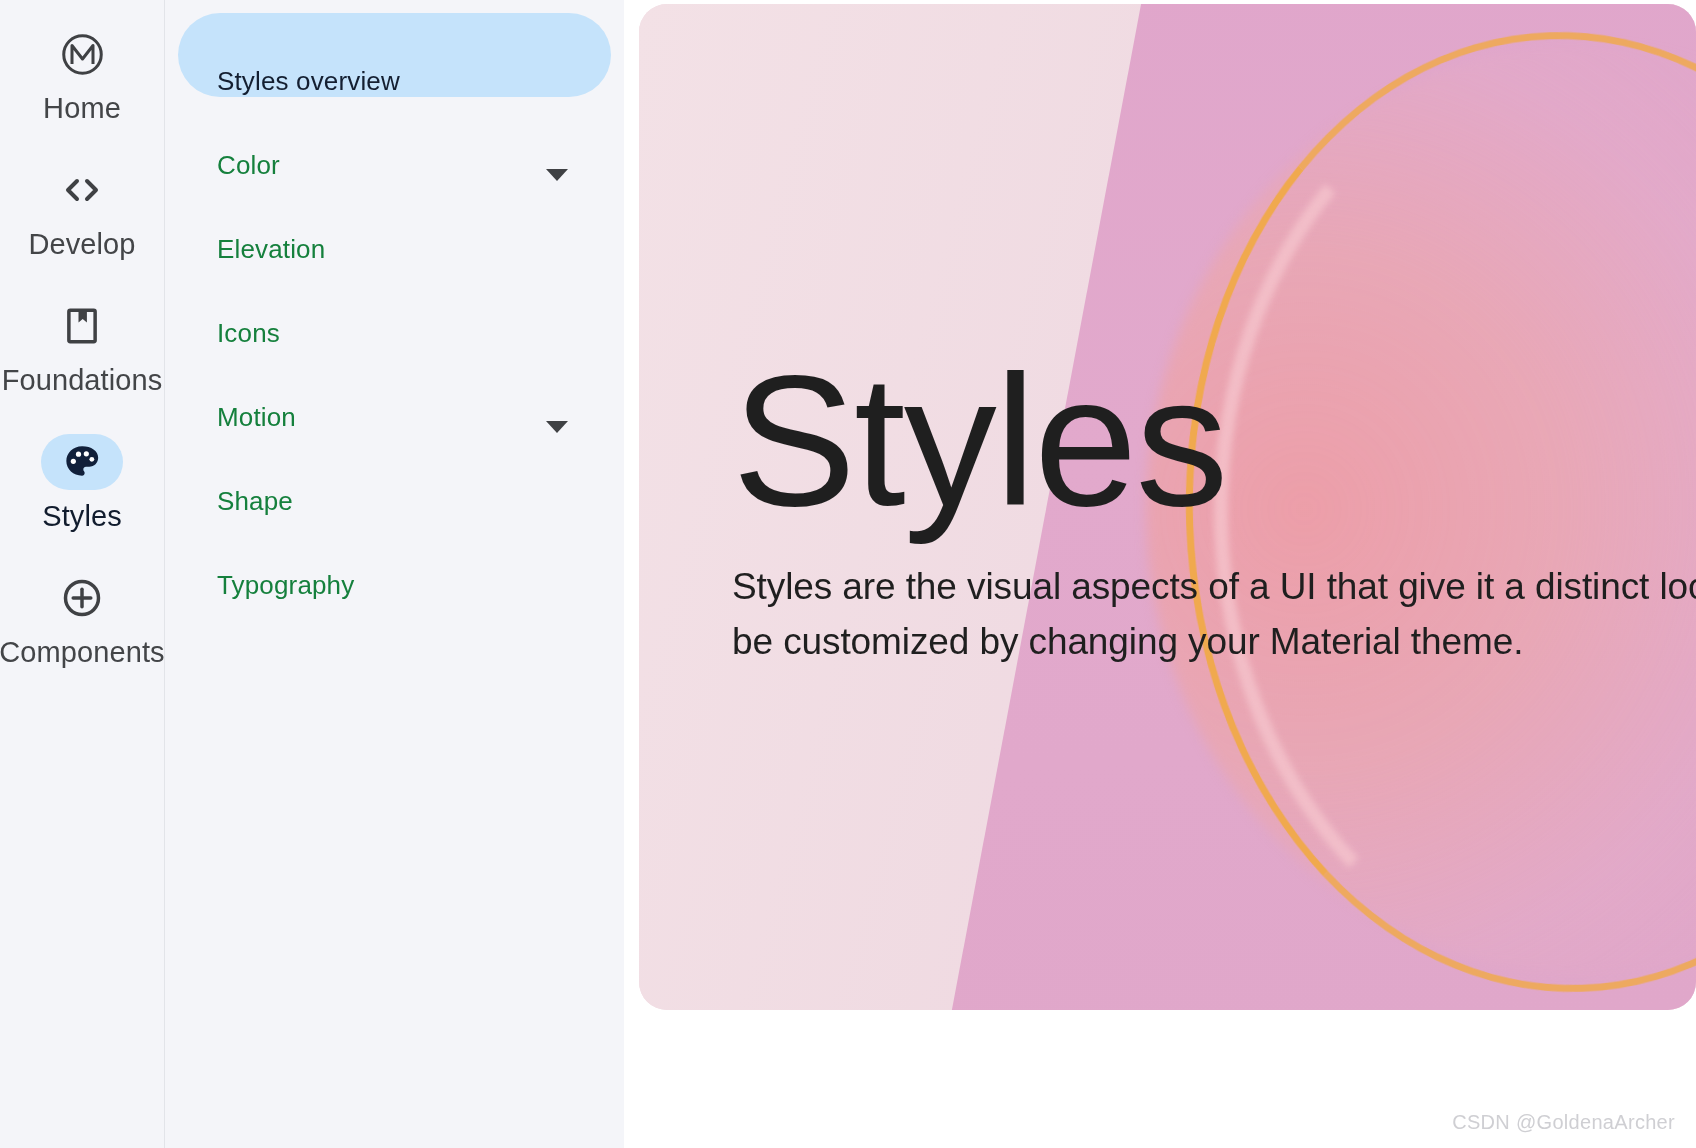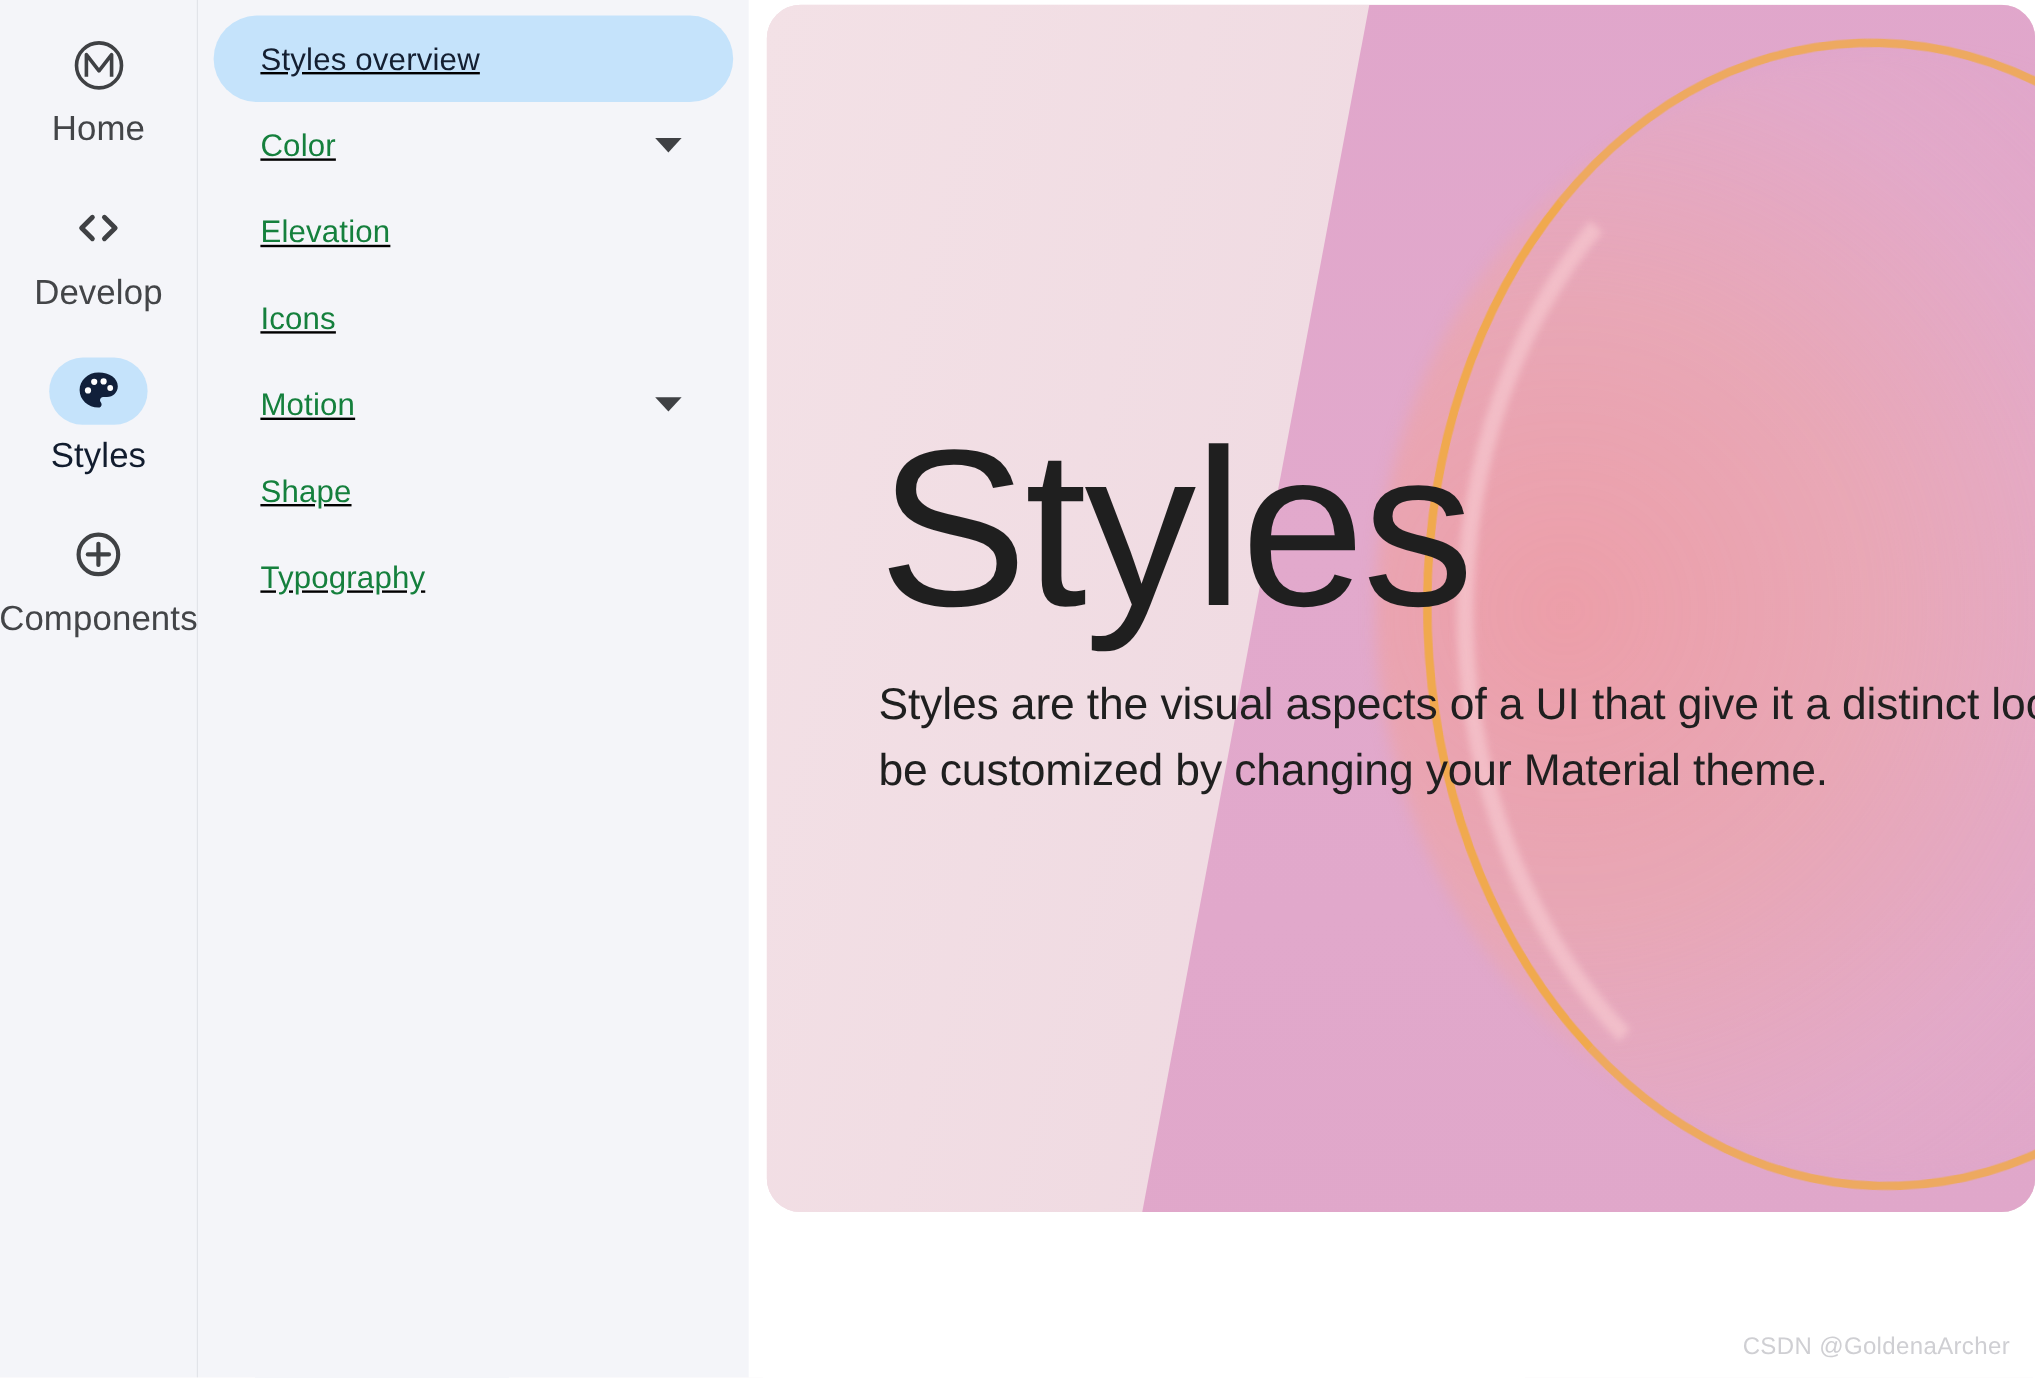--- a/index.html
+++ b/index.html
@@ -77,30 +77,29 @@
   .navpanel {
     width: 459px;
     flex: 0 0 459px;
     height: 1148px;
     background: #f4f5f9;
     padding-top: 13px;
     position: relative;
   }
 
   .nav-item {
-    height: 72px;
+    height: 84px;
     margin: 0 13px;
     padding: 0 39px;
     display: flex;
-    align-items: center;
+    align-items: flex-end;
     justify-content: space-between;
     border-radius: 44px;
     cursor: pointer;
     user-select: none;
-    text-decoration: underline;
   }
 
   .nav-item.active {
     background: #c5e3fb;
   }
 
   .nav-label {
     font-size: 26px;
     color: #15803d;
     letter-spacing: 0.15px;
@@ -258,20 +257,29 @@
     <div class="rail-item">
       <span class="rail-icon-wrap">
         <svg width="48" height="48" viewBox="0 0 24 24" fill="none" stroke="#3f4144" stroke-width="2" stroke-linecap="round" stroke-linejoin="round">
           <polyline points="9.5,7.5 5,12 9.5,16.5"></polyline>
           <polyline points="14.5,7.5 19,12 14.5,16.5"></polyline>
         </svg>
       </span>
       <span class="rail-label">Develop</span>
     </div>
 
+    <div class="rail-item">
+      <span class="rail-icon-wrap">
+        <svg width="42" height="42" viewBox="0 0 24 24" fill="none" stroke="#3f4144" stroke-width="2">
+          <rect x="4.5" y="3" width="15" height="18" rx="0.8"></rect>
+          <path d="M10 3v7l2.4-2 2.4 2V3" fill="#3f4144" stroke="none"></path>
+        </svg>
+      </span>
+      <span class="rail-label">Foundations</span>
+    </div>
 
     <div class="rail-item active">
       <span class="rail-icon-wrap">
         <svg width="40" height="40" viewBox="0 0 24 24" fill="#11203a">
           <path d="M12 2.6c-5.2 0-9.4 3.9-9.4 8.8 0 4.9 4.2 8.8 9.4 8.8 0.9 0 1.6-0.7 1.6-1.6 0-0.4-0.2-0.8-0.4-1.1-0.3-0.3-0.4-0.6-0.4-1 0-0.9 0.7-1.6 1.6-1.6h1.9c3 0 5.4-2.4 5.4-5.4 0-4.2-4.4-7-9.7-6.9z"></path>
           <circle cx="6.8" cy="11.6" r="1.55" fill="#ffffff"></circle>
           <circle cx="9.9" cy="7.3" r="1.55" fill="#ffffff"></circle>
           <circle cx="14.6" cy="7.1" r="1.55" fill="#ffffff"></circle>
           <circle cx="17.9" cy="10.4" r="1.45" fill="#ffffff"></circle>
         </svg>

